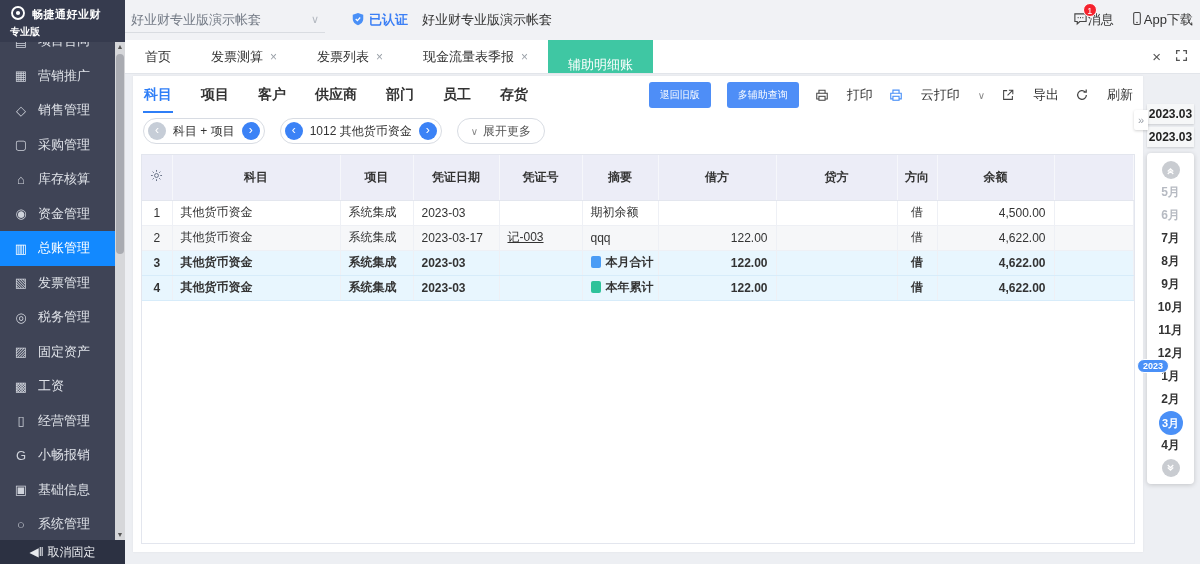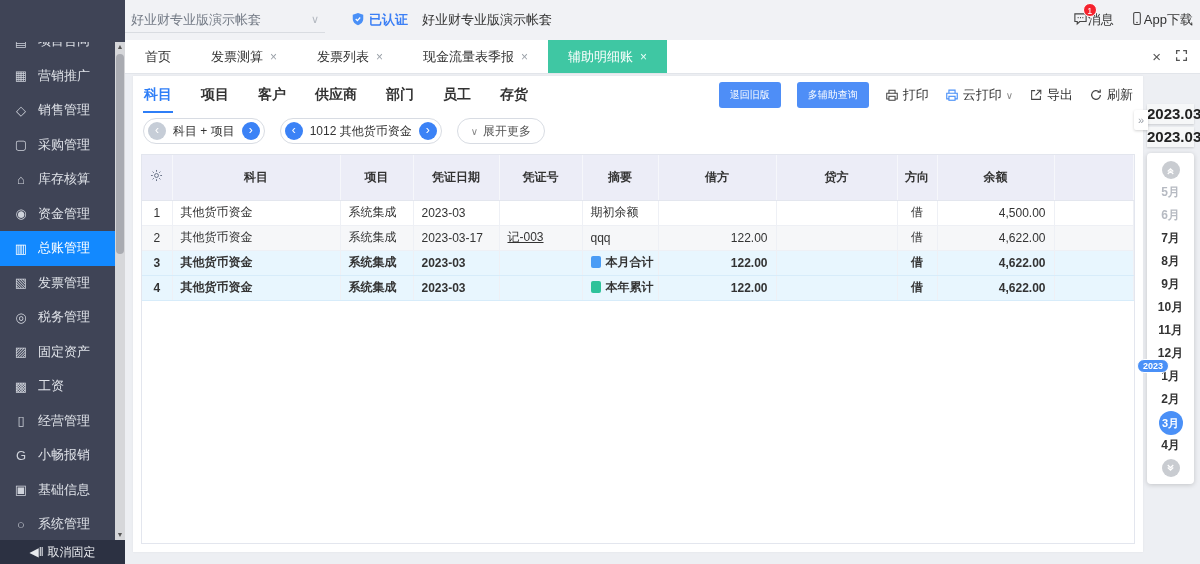--- a/index.html
+++ b/index.html
@@ -37,36 +37,36 @@
   .tb-item { display:flex; align-items:center; gap:0; font-size:13px; color:#333; cursor:pointer; position:relative; }
   .red-badge { position:absolute; top:-8px; left:10px; background:#f5222d; color:#fff; font-size:9px; min-width:14px; height:14px;
                border-radius:7px; line-height:14px; text-align:center; padding:0 3px; border:1px solid #fff; }
   .tb-divider { width:1px; height:16px; background:#d8dbe0; }
   .avatar { width:26px; height:26px; border-radius:50%; background:radial-gradient(circle at 50% 38%, #ffd9a0 0 38%, #f07a2d 39% 100%); border:1px solid #e8e2d8; }
 
   
   .tabbar { position:absolute; left:125px; top:40px; width:1075px; height:34px; background:#fff; display:flex; align-items:stretch; border-bottom:1px solid #e2e5ea; }
   .tab { display:flex; align-items:center; gap:7px; padding:16px 20px; font-size:13px; color:#333; cursor:pointer; }
   .tab .tab-x { color:#9aa0a8; font-size:12px; }
-  .tab.active { background:#3fc7a3; color:#fff; }
+  .tab.active { background:#3fc7a3; color:#fff;flex-direction:column; }
   .tab.active .tab-x { color:#e8fff8; }
   .tabbar-right { margin-left:auto; display:flex; align-items:center; gap:14px; padding-right:12px; }
   .tabbar-right .tb-icon { color:#555; font-size:15px; cursor:pointer; line-height:1; }
 
   
   .content { position:absolute; left:125px; top:74px; width:1075px; bottom:0; background:#edeff3; }
   .card { position:absolute; left:8px; top:2px; right:57px; bottom:12px; background:#fff; box-shadow:0 0 2px rgba(0,0,0,.06); }
 
   .toolbar-row { display:flex; align-items:center; height:38px; padding:0 10px; }
   .subtabs { display:flex; gap:27px; font-size:14px; font-weight:bold; }
   .subtab { padding:9px 1px 7px; cursor:pointer; color:#333; border-bottom:2px solid transparent; }
   .subtab.active { color:#2e7ef7; border-bottom-color:#2e7ef7; }
   .actions { margin-left:auto; display:flex; align-items:center; gap:16px; }
   .btn-blue { background:#4e8ef7; color:#fff; border:none; font-size:10px; padding:6px 11px; border-radius:3px; cursor:pointer; font-family:inherit; }
-  .icon-act { display:flex; align-items:center; gap:4px; font-size:13px; color:#333; cursor:pointer;justify-content:space-between; }
+  .icon-act { display:flex; align-items:center; gap:18px; font-size:13px; color:#333; cursor:pointer;justify-content:space-between; }
   .icon-act svg { display:block; }
   .chev-sm { color:#888; font-size:10px; }
 
   .filter-row { display:flex; align-items:center; gap:15px; padding:4px 10px 10px; }
   .pill { display:flex; align-items:center; gap:7px; height:26px; border:1px solid #d8dce3; border-radius:14px; padding:0 4px; font-size:12px; color:#333; background:#fff; cursor:pointer; }
   .pill .cbtn { width:18px; height:18px; border-radius:50%; color:#fff; font-size:12px; line-height:17px; text-align:center; }
   .cbtn.gray { background:#c6cdd7; }
   .cbtn.blue { background:#3b82f6; }
   .pill-expand { height:26px; border:1px solid #d8dce3; border-radius:14px; padding:0 13px; display:flex; align-items:center; gap:5px; font-size:12px; color:#555; cursor:pointer; background:#fff; }
 
@@ -80,36 +80,48 @@
   tr.total td { background:#e8f6fe; font-weight:bold; border-bottom-color:#d7ecfa; border-top:1px solid #d7ecfa; }
   .al { text-align:left;margin-top:16px; } .ar { text-align:right;margin-left:34px; } .ac { text-align:center; }
   .vlink { color:#333; text-decoration:underline; cursor:pointer; }
   .sum-ic { display:inline-block; width:10px; height:12px; border-radius:2px; vertical-align:-2px; margin-right:5px; }
   .sum-ic.blue { background:#4a9cf5; } .sum-ic.green { background:#2fc29a; }
 
   
   .period-panel { position:absolute; right:3px; top:30px; width:50px; }
   .collapse-tab { position:absolute; left:-13px; top:6px; width:14px; height:20px; background:#fff; box-shadow:0 1px 3px rgba(0,0,0,.18);
                   color:#9aa0a8; font-size:11px; line-height:20px; text-align:center; cursor:pointer; border-radius:2px 0 0 2px; }
-  .date-box { width:47px; height:20px; background:#f6f7f8; box-shadow:0 1px 2px rgba(0,0,0,.15); font-size:15px; font-weight:bold;
+  .date-box { width:47px; height:20px; background:#f6f7f8; box-shadow:0 1px 2px rgba(0,0,0,.15); font-size:12px; font-weight:bold;
               color:#222; text-align:center; line-height:20px; margin-bottom:3px; cursor:pointer; }
   .month-card { position:relative; margin-top:6px; width:47px; background:#fff; border-radius:4px; box-shadow:0 1px 5px rgba(0,0,0,.18); padding:6px 0 5px; text-align:center; }
   .m-chev { width:18px; height:18px; border-radius:50%; background:#c9ccd1; margin:2px auto; display:flex; align-items:center; justify-content:center; cursor:pointer; }
   .m-item { height:23px; line-height:23px; font-size:12px; font-weight:bold; color:#333; cursor:pointer; }
   .m-item.disabled { color:#b6bac2; cursor:default; }
   .m-item.selected span { display:inline-block; width:24px; height:24px; line-height:24px; border-radius:50%; background:#4a90f7; color:#fff; font-size:11px; }
   .year-badge { position:absolute; left:-10px; top:206px; background:#4a90f7; color:#fff; font-size:9px; font-weight:bold;
                 padding:1px 5px; border-radius:8px; border:1px solid #fff; z-index:3; }
 </style>
 </head>
 <body>
 
 <div class="app">
 
   <div class="sidebar">
+    <div class="logo-area">
+      <div class="logo-row">
+        <span>
+          <svg width="16" height="16" viewBox="0 0 20 20">
+              <circle cx="10" cy="10" r="7.5" fill="none" stroke="#fff" stroke-width="2.4"></circle>
+              <circle cx="10" cy="10" r="2.6" fill="#fff"></circle>
+            </svg>
+        </span>
+        <span class="logo-title">畅捷通好业财</span>
+      </div>
+      <div class="edition">专业版</div>
+    </div>
     <div class="menu-clip">
       <div class="menu-list">
           <div class="side-item">
             <span class="si-icon">▤</span>
             <span>项目合同</span>
           </div>
           <div class="side-item">
             <span class="si-icon">▦</span>
             <span>营销推广</span>
           </div>

